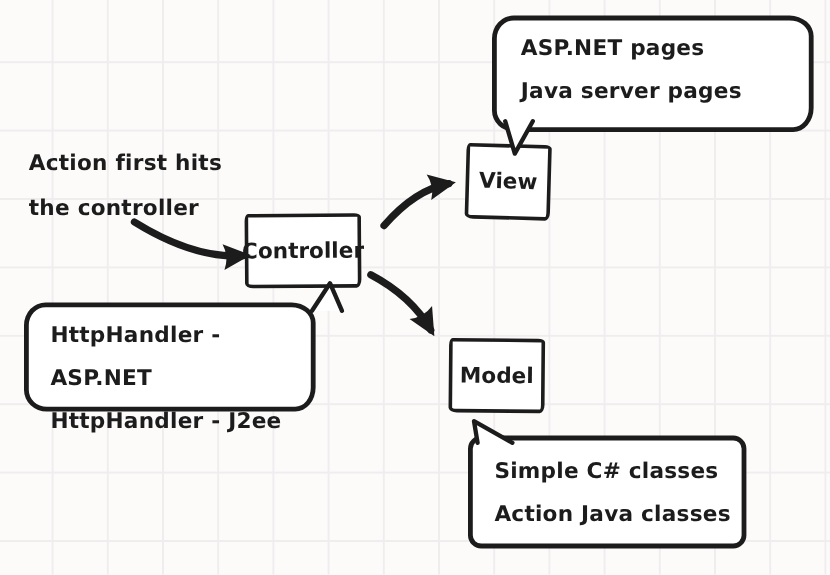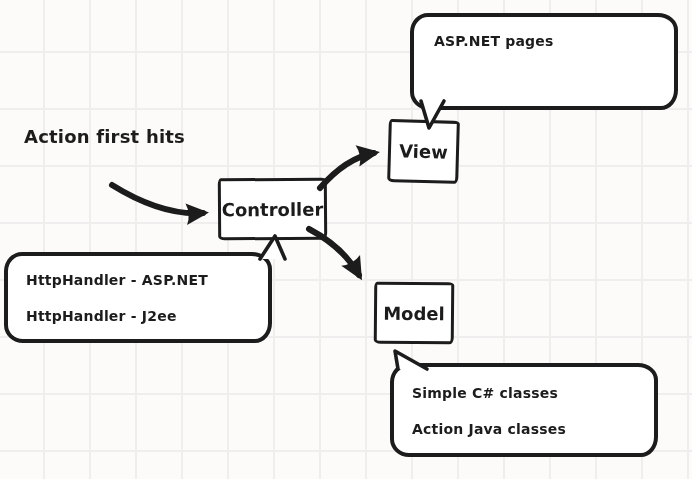--- a/index.html
+++ b/index.html
@@ -35,38 +35,38 @@
 
   
   .node{
     position:absolute;
     background:#fff;
     border:3px solid var(--ink);
     border-radius:3px 6px 4px 7px / 6px 3px 7px 4px;
     display:flex;align-items:center;justify-content:center;
     font-size:18px;font-weight:700;
   }
-  .node-controller{left:218px;top:178px;width:109px;height:62px;transform:rotate(-.4deg);}
+  .node-controller{left:204px;top:178px;width:97px;height:62px;transform:rotate(-.4deg);}
   .node-view{left:388px;top:120px;width:71px;height:63px;transform:rotate(1.6deg);}
   .node-model{left:374px;top:282px;width:80px;height:62px;transform:rotate(.5deg);}
 
   
   .bubble{
     position:absolute;
     background:#fff;
     border:4px solid var(--ink);
     border-radius:18px 20px 17px 19px / 19px 17px 20px 18px;
-    font-size:14px;font-weight:700;
+    font-size:18px;font-weight:700;
     line-height:36px;
     padding:6px 6px 0 18px;
     letter-spacing:.2px;
   }
   .bubble-view{left:410px;top:13px;width:268px;height:97px;padding-left:20px;}
-  .bubble-controller{left:4px;top:252px;width:268px;height:91px;}
-  .bubble-model{left:390px;top:363px;width:268px;height:94px;padding-top:8px;}
+  .bubble-controller{left:20px;top:252px;width:243px;height:91px;}
+  .bubble-model{left:390px;top:363px;width:232px;height:94px;padding-top:8px;border-radius:11px;}
 
   
   .overlay{
     position:absolute;left:0;top:0;width:692px;height:479px;
     pointer-events:none;
   }
   .arrow{
     fill:none;
     stroke:var(--ink);
     stroke-width:6;
@@ -81,24 +81,26 @@
     stroke-linejoin:round;
   }
 </style>
 </head>
 <body>
 
 <div class="canvas">
 
   <div class="annotation">
     <div>Action first hits</div>
+    <div>the controller</div>
   </div>
 
   <div class="bubble bubble-view">
     <div>ASP.NET pages</div>
+    <div>Java server pages</div>
   </div>
 
   <div class="bubble bubble-controller">
     <div>HttpHandler - ASP.NET</div>
     <div>HttpHandler - J2ee</div>
   </div>
 
   <div class="bubble bubble-model">
     <div>Simple C# classes</div>
     <div>Action Java classes</div>

